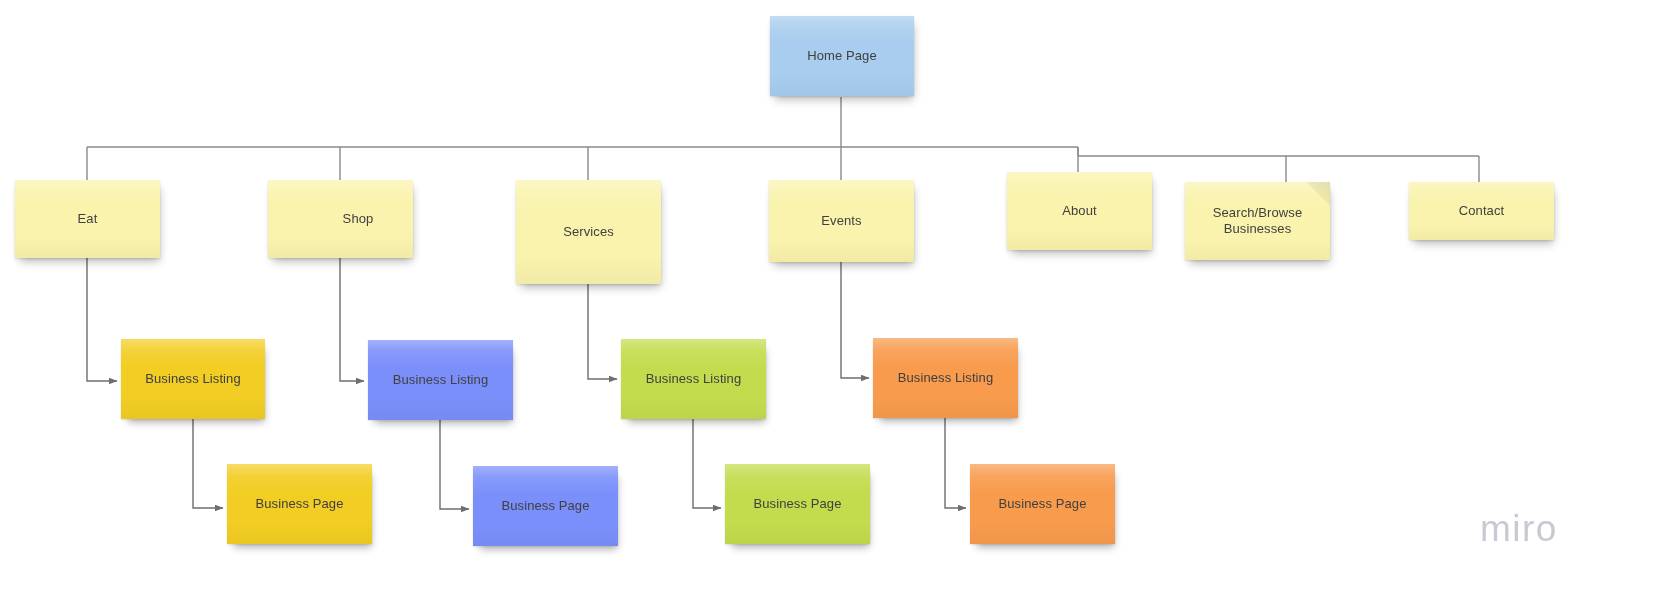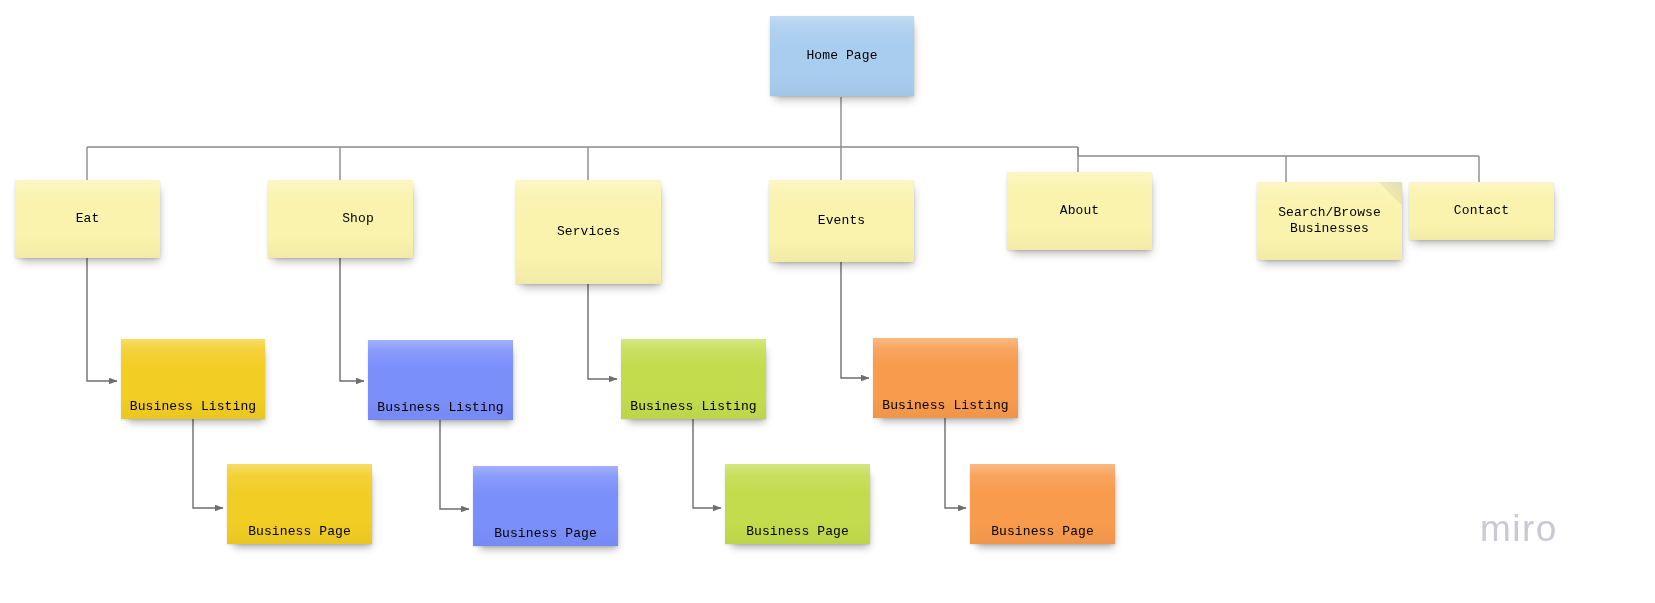--- a/index.html
+++ b/index.html
@@ -26,27 +26,26 @@
     height: 603px;
     pointer-events: none;
   }
   .note {
     position: absolute;
     box-sizing: border-box;
     display: flex;
     align-items: center;
     justify-content: center;
     text-align: center;
-    color: #000000;
+    color: #404040;
     font-size: 13px;
     line-height: 1.25;
     letter-spacing: 0.1px;
     padding: 4px 8px;
     z-index: 3;
-    font-family: Liberation Mono, monospace;
   }
   
   .note::before {
     content: "";
     position: absolute;
     left: 0; top: 0; right: 0; bottom: 0;
     background: linear-gradient(180deg,
                 rgba(255,255,255,0.30) 0%,
                 rgba(255,255,255,0.10) 14%,
                 rgba(255,255,255,0.00) 36%,
@@ -58,21 +57,20 @@
     position: relative;
     z-index: 2;
   }
   .note.shadow-soft {
     box-shadow: 2px 6px 9px -3px rgba(0,0,0,0.30),
                 0 1px 2px rgba(0,0,0,0.12);
   }
   .note.shadow-flat {
     box-shadow: 3px 7px 8px -4px rgba(0,0,0,0.32),
                 0 1px 2px rgba(0,0,0,0.10);
-    align-items: flex-end;
   }
   
   .note.fold::after {
     content: "";
     position: absolute;
     top: 0;
     right: 0;
     width: 26px;
     height: 26px;
     background: linear-gradient(225deg,
@@ -139,21 +137,21 @@
       </div>
       <div class="note shadow-soft" style="left: 516px; top: 180px; width: 145px; height: 104px; background: rgb(250, 243, 173);">
         <span>Services</span>
       </div>
       <div class="note shadow-soft" style="left: 769px; top: 180px; width: 145px; height: 82px; background: rgb(250, 243, 173);">
         <span>Events</span>
       </div>
       <div class="note shadow-soft" style="left: 1007px; top: 172px; width: 145px; height: 78px; background: rgb(250, 243, 173);">
         <span>About</span>
       </div>
-      <div class="note shadow-soft fold" style="left: 1257px; top: 182px; width: 145px; height: 78px; background: rgb(250, 243, 173);">
+      <div class="note shadow-soft fold" style="left: 1185px; top: 182px; width: 145px; height: 78px; background: rgb(250, 243, 173);">
         <span>Search/Browse Businesses</span>
       </div>
       <div class="note shadow-soft" style="left: 1409px; top: 182px; width: 145px; height: 58px; background: rgb(250, 243, 173);">
         <span>Contact</span>
       </div>
       <div class="note shadow-flat" style="left: 121px; top: 339px; width: 144px; height: 80px; background: rgb(242, 205, 35);">
         <span>Business Listing</span>
       </div>
       <div class="note shadow-flat" style="left: 368px; top: 340px; width: 145px; height: 80px; background: rgb(123, 143, 251);">
         <span>Business Listing</span>

